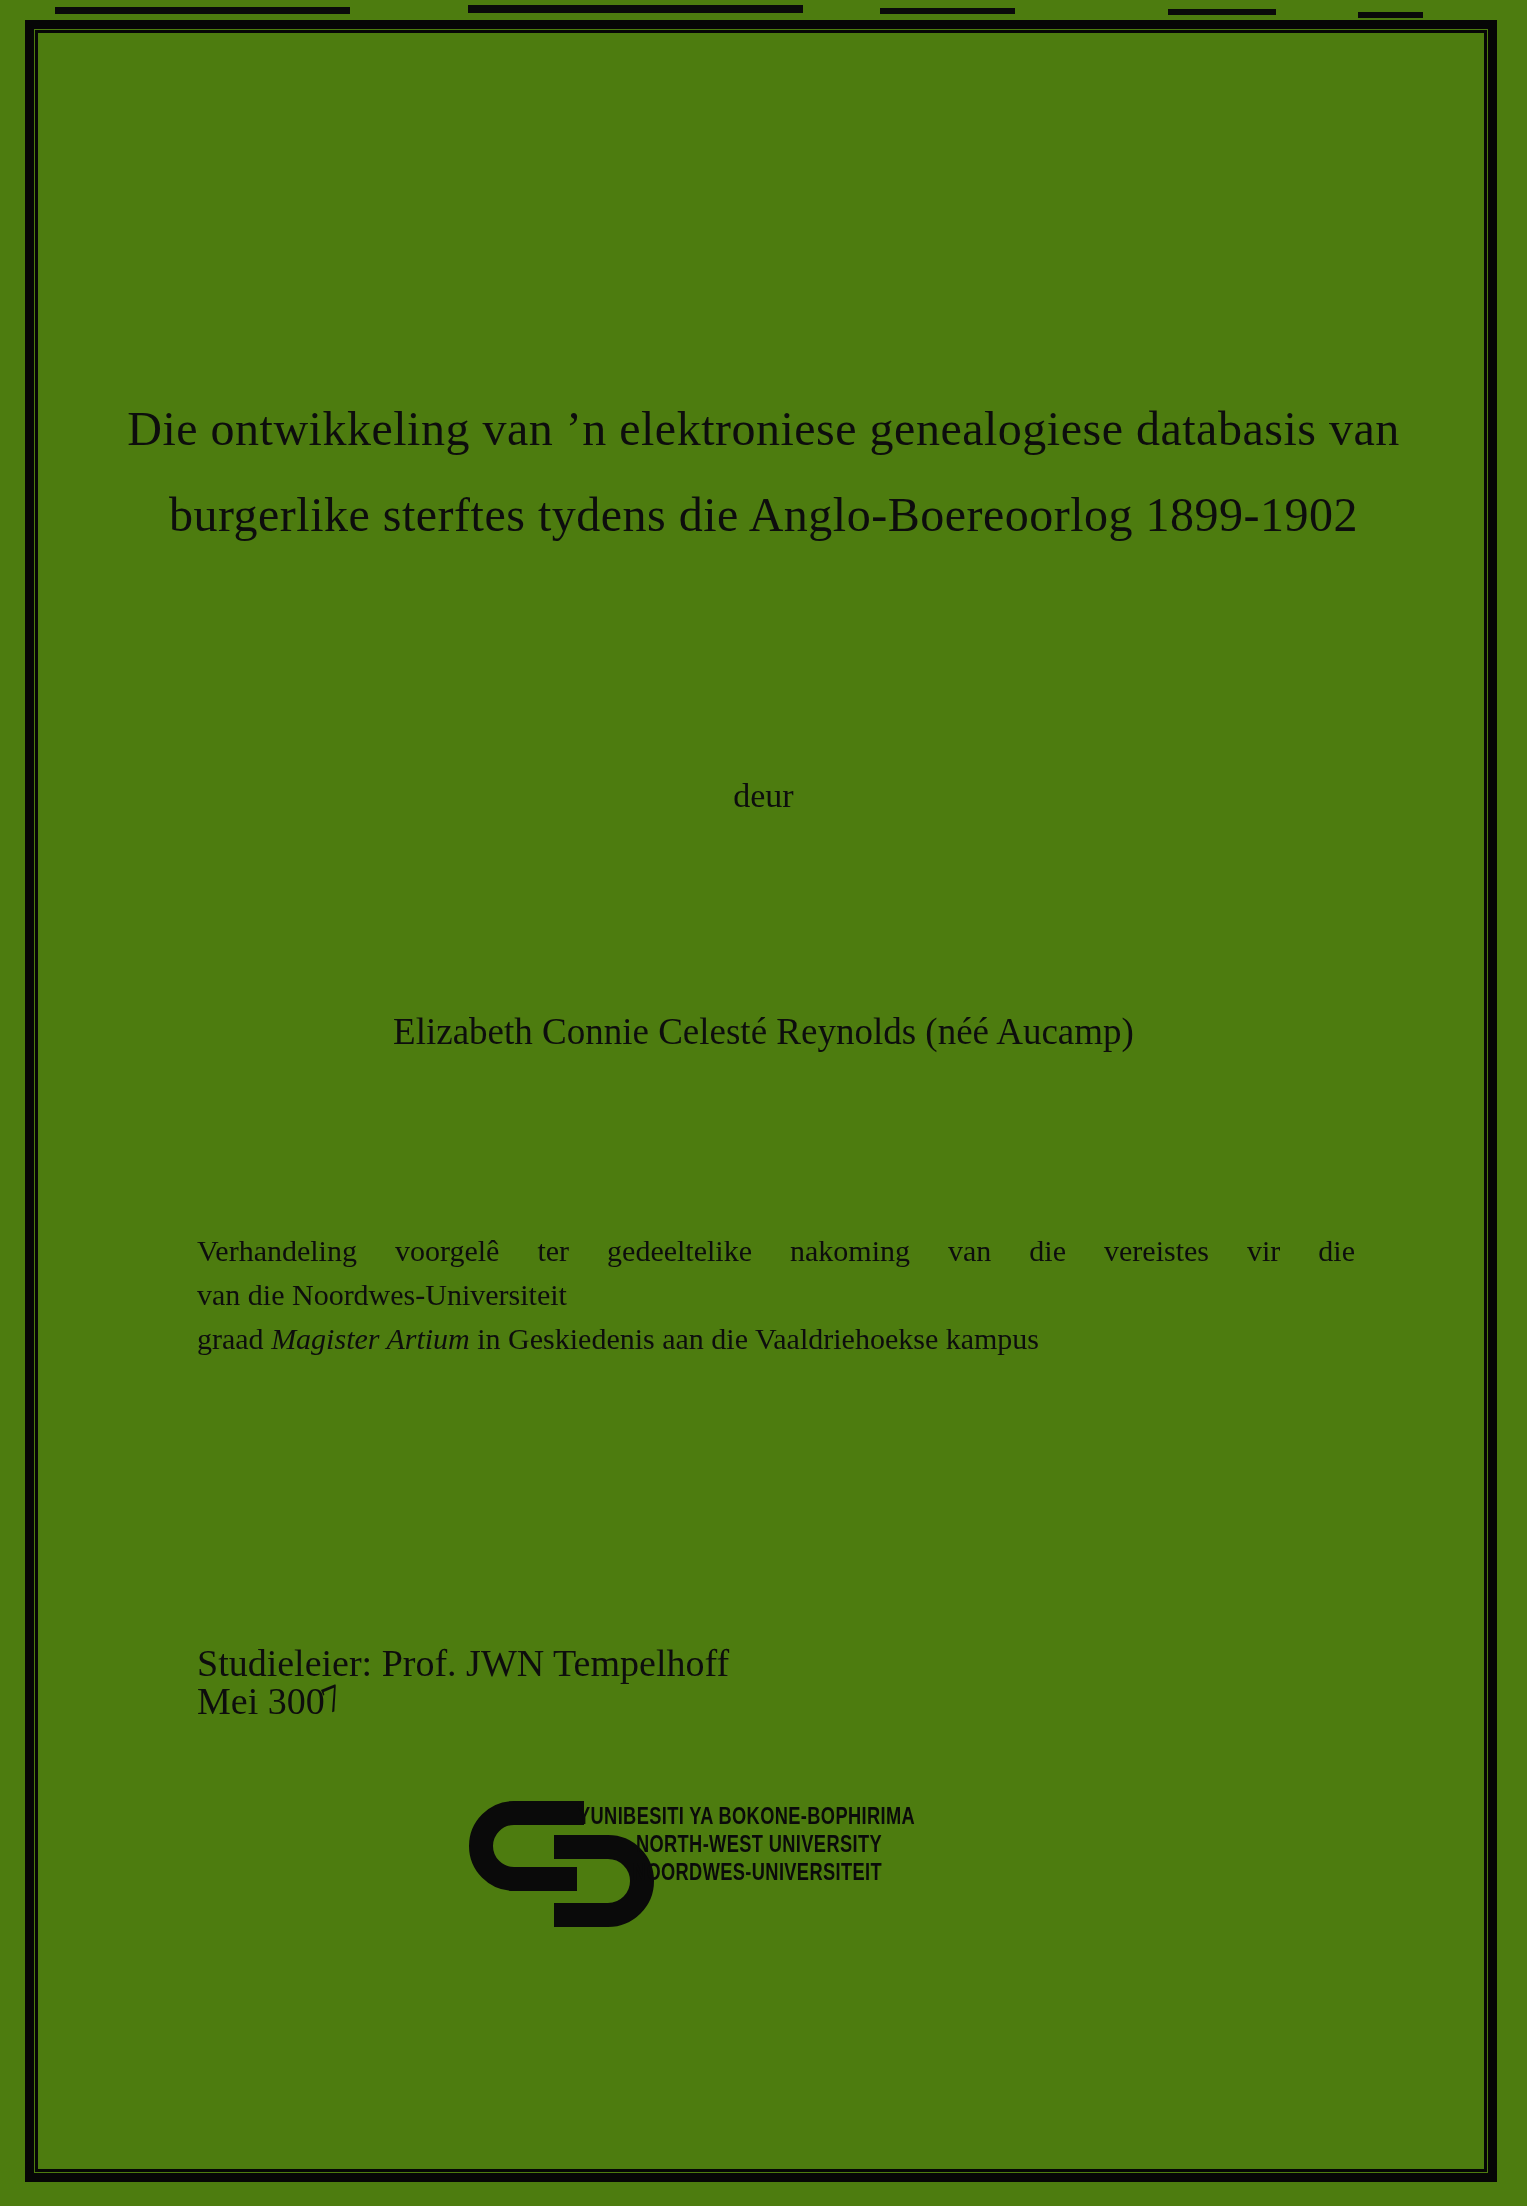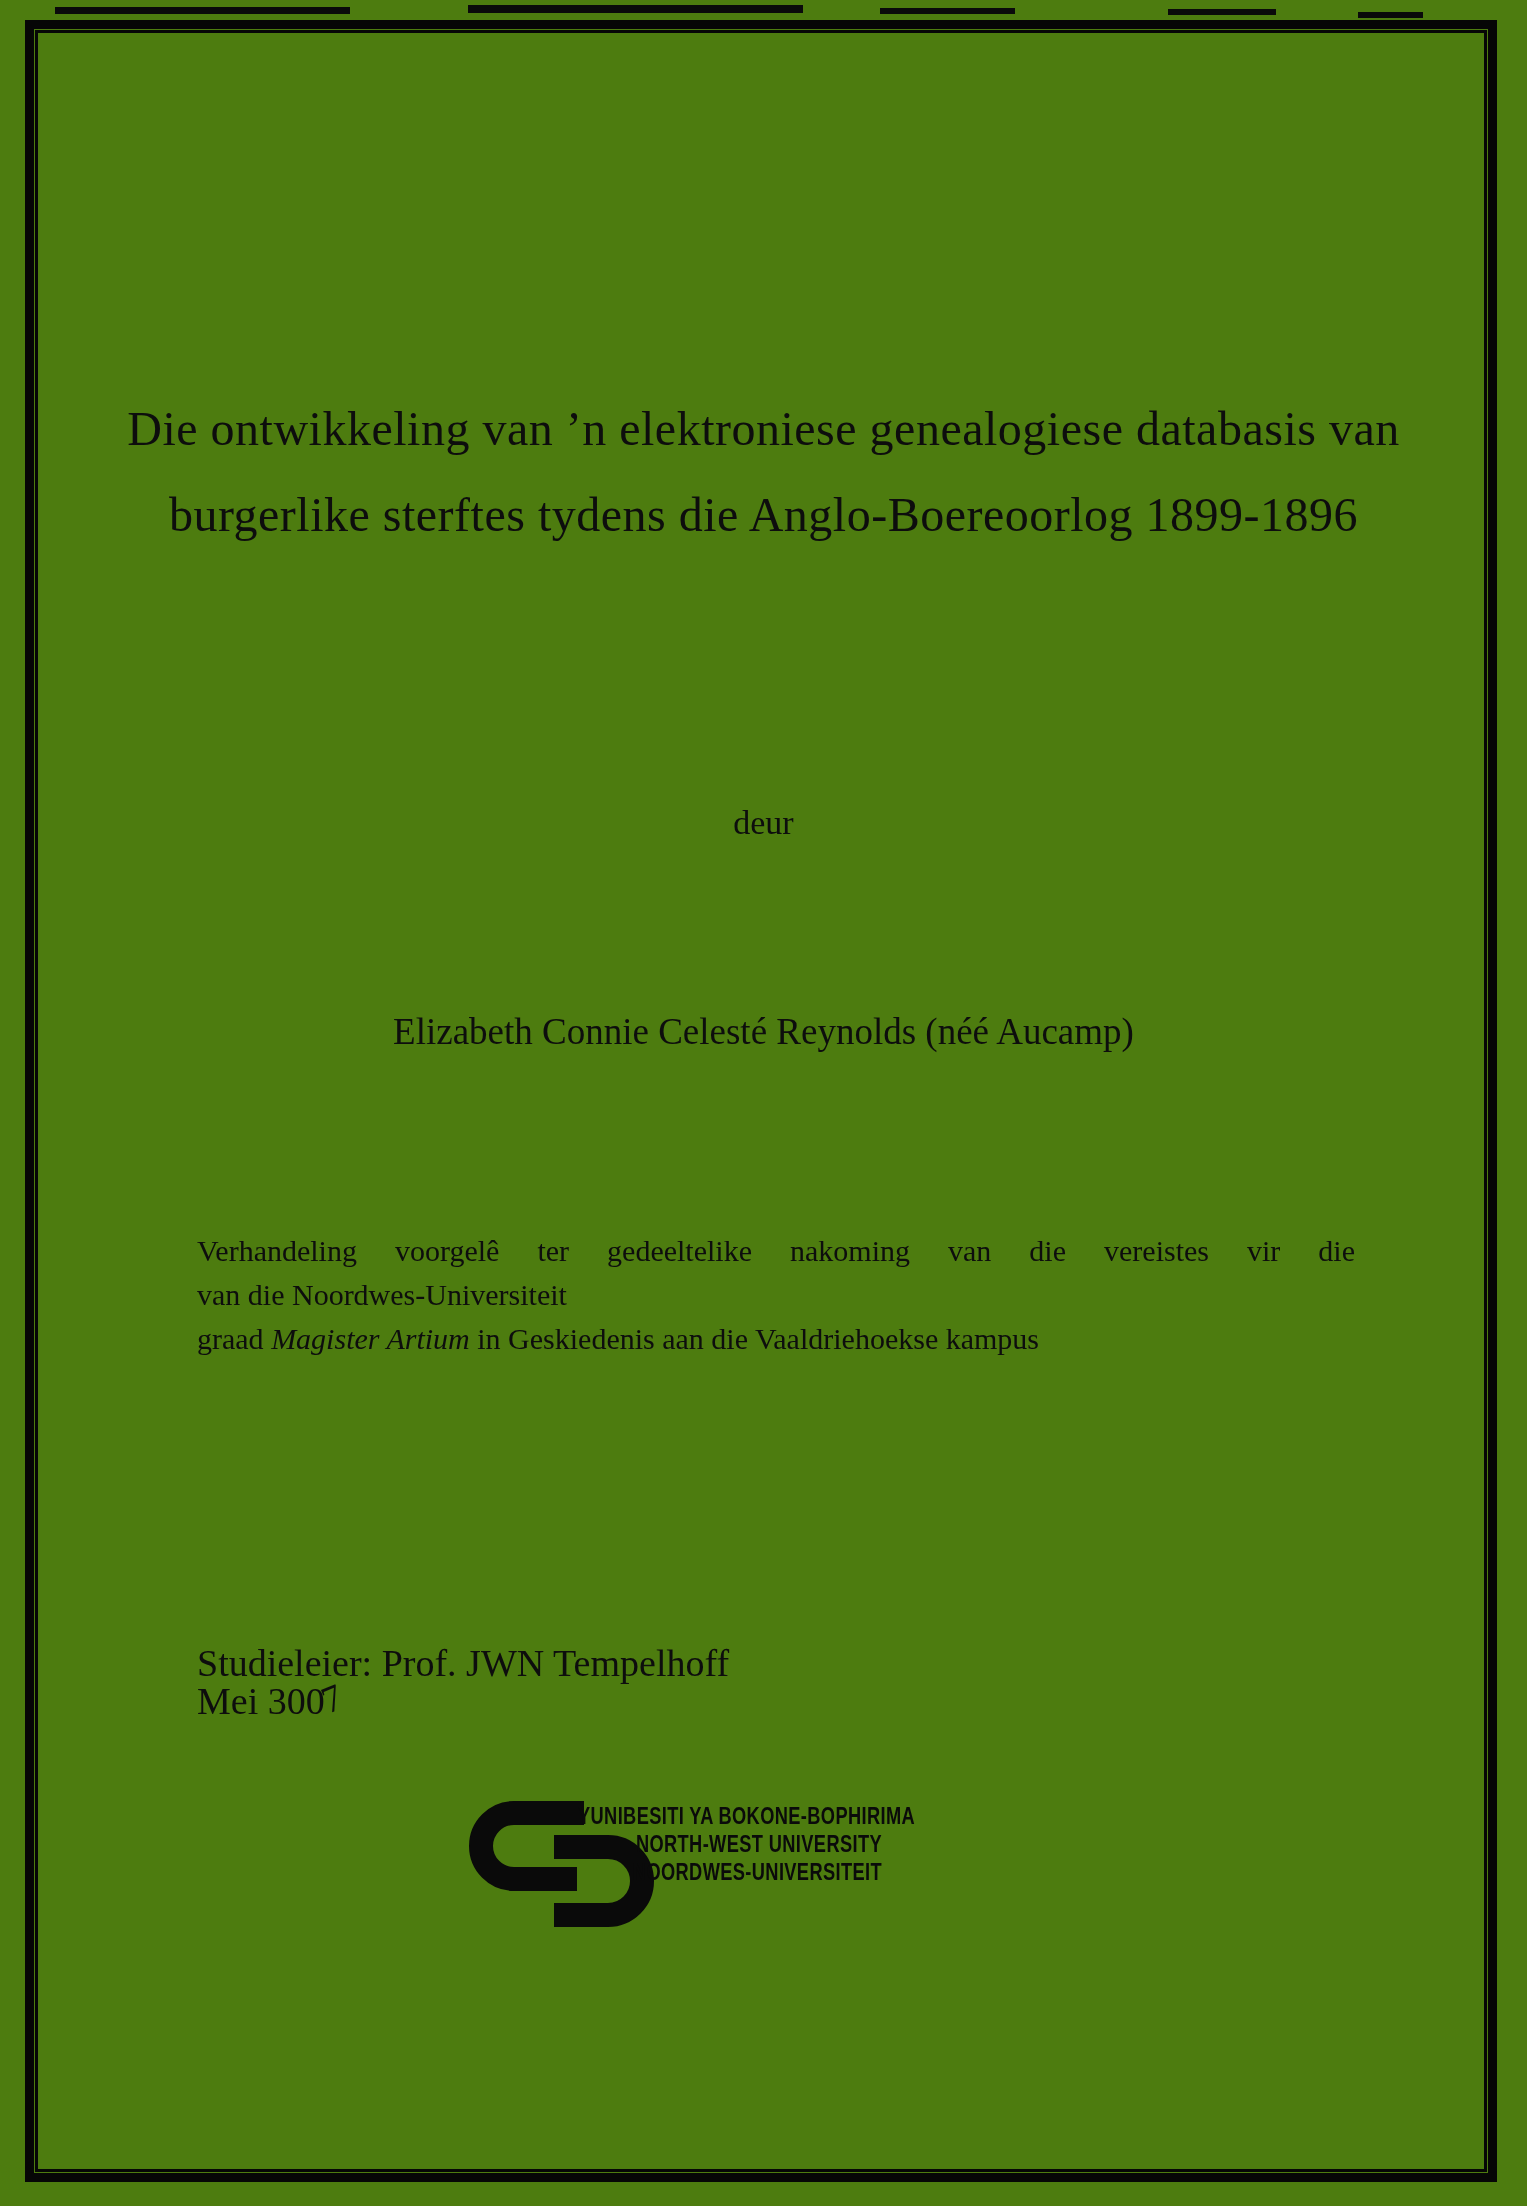--- a/index.html
+++ b/index.html
@@ -39,21 +39,21 @@
     left: 86px; width: 1355px;
     text-align: center;
   }
   .title {
     top: 386px;
     font-size: 48px;
     line-height: 86px;
     letter-spacing: 0.5px;
   }
   .byline {
-    top: 806px;
+    top: 779px;
     font-size: 34px;
     line-height: 34px;
   }
   .author {
     top: 1013px;
     font-size: 37px;
     line-height: 37px;
     font-family: Liberation Serif, serif;
   }
   .description {
@@ -109,21 +109,21 @@
     <div class="scan-mark m4"></div>
     <div class="scan-mark m5"></div>
   </div>
 
   <div class="frame-outer">
     <div class="frame-inner"></div>
   </div>
 
   <div class="centerband title">
     <div>Die ontwikkeling van ’n elektroniese genealogiese databasis van</div>
-    <div>burgerlike sterftes tydens die Anglo-Boereoorlog 1899-1896</div>
+    <div>burgerlike sterftes tydens die Anglo-Boereoorlog 1899-1902</div>
   </div>
 
   <div class="centerband byline">deur</div>
 
   <div class="centerband author">Elizabeth Connie Celesté Reynolds (néé Aucamp)</div>
 
   <div class="description">
     <div class="just">Verhandeling voorgelê ter gedeeltelike nakoming van die vereistes vir die</div>
     <div>van die Noordwes-Universiteit</div>
     <div><span>graad </span><span class="it">Magister Artium</span><span> in Geskiedenis aan die Vaaldriehoekse kampus</span></div>

